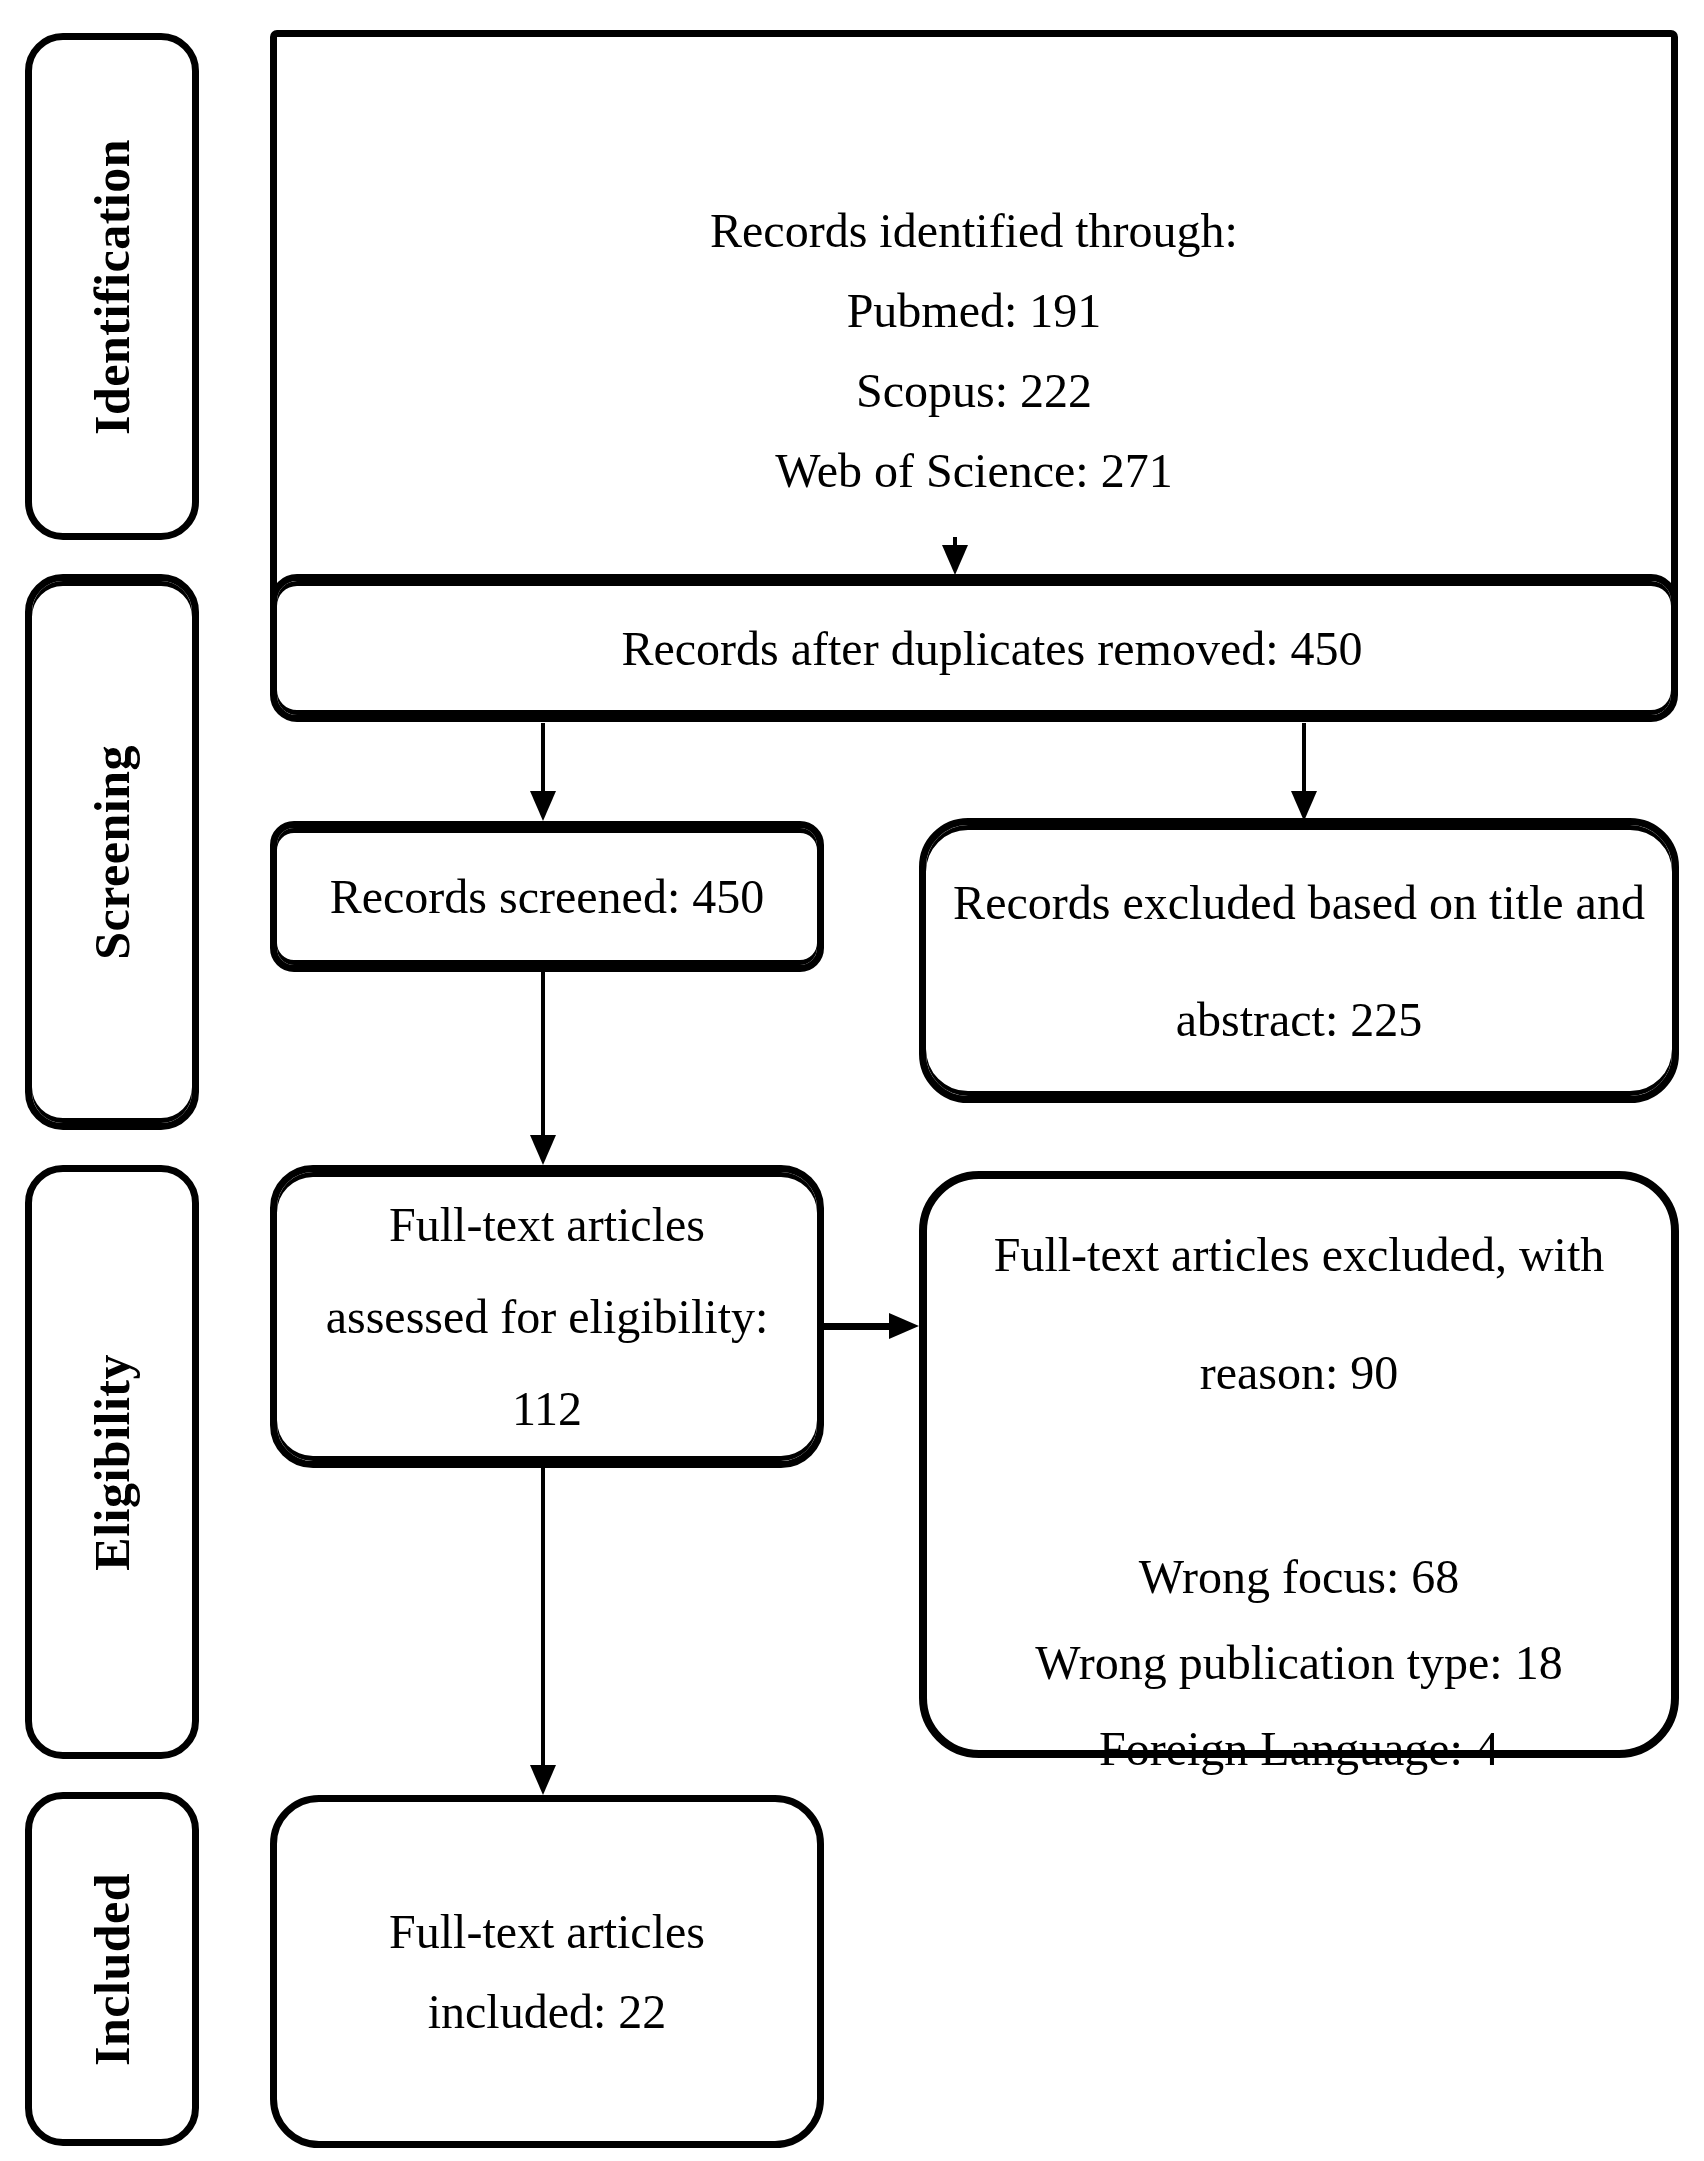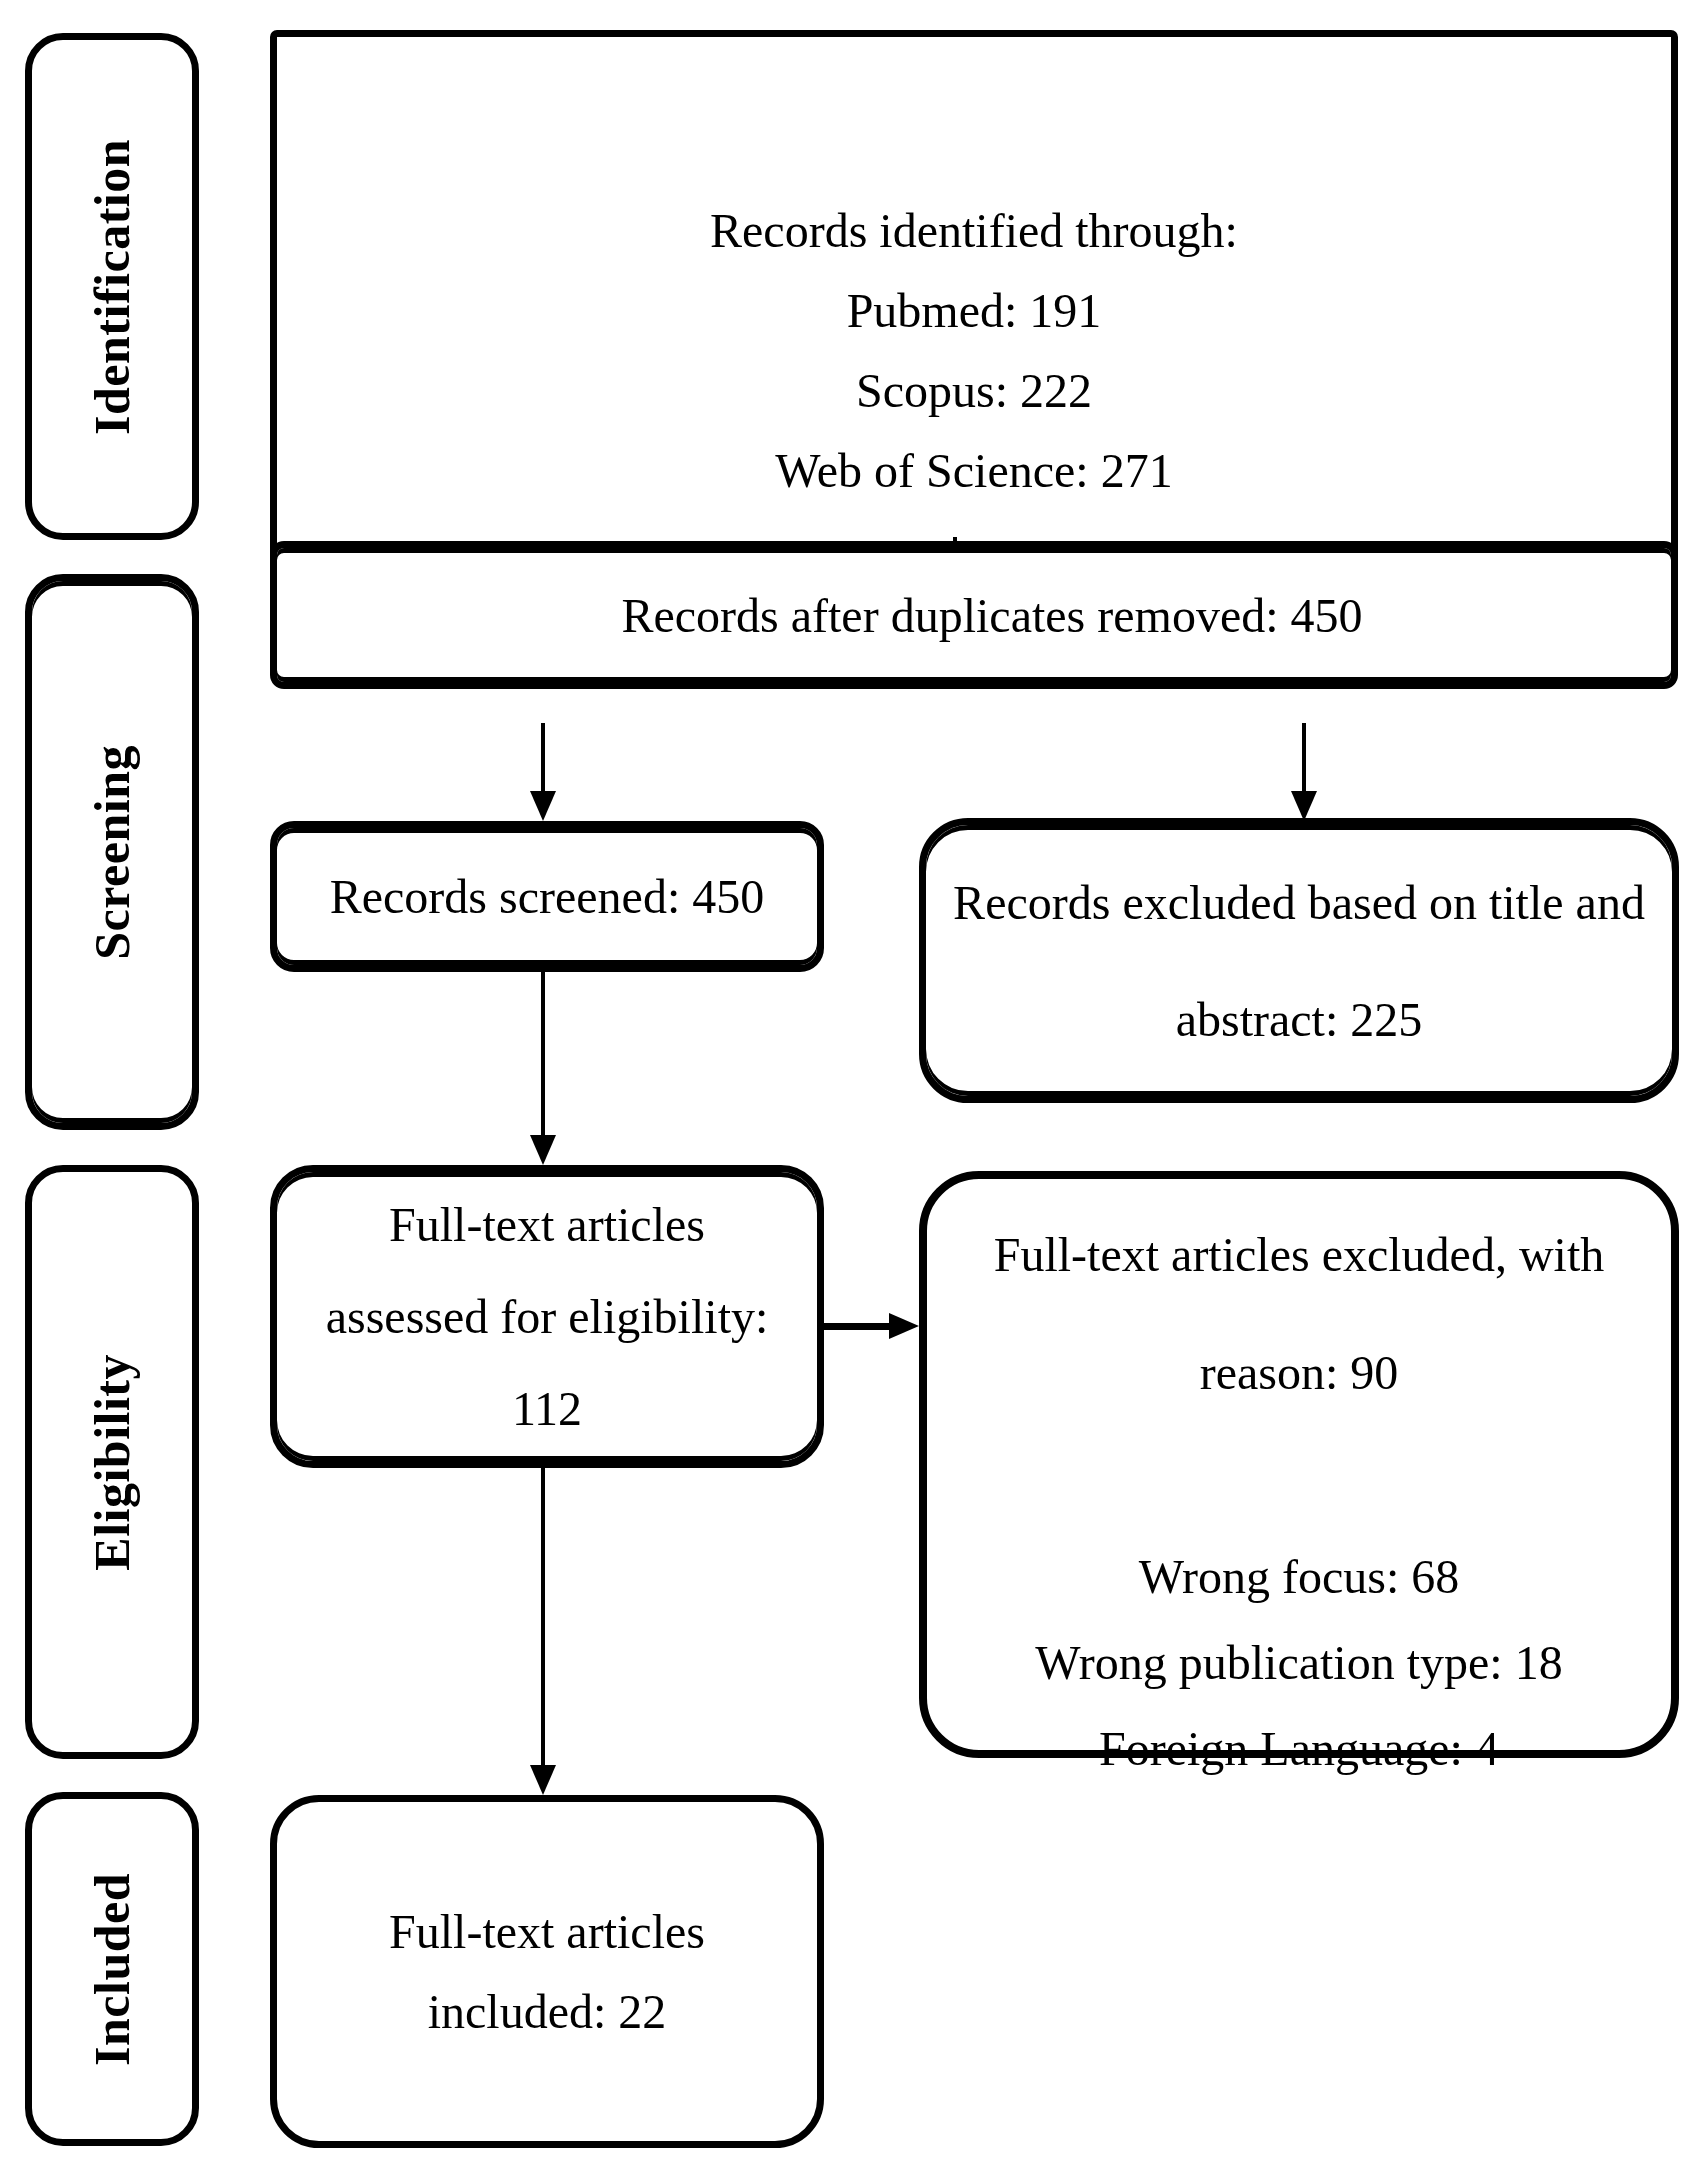--- a/index.html
+++ b/index.html
@@ -96,21 +96,21 @@
   <div class="box lh147" style="left:270px; top:30px; width:1408px; height:642px; border-width:7.6px; border-radius:7px;">
     <span class="line">Records identified through:</span>
     <span class="line">Pubmed: 191</span>
     <span class="line">Scopus: 222</span>
     <span class="line">Web of Science: 271</span>
   </div>
 
   <div class="vshaft" style="left:953px; top:537px; height:11px;"></div>
   <div class="head-down" style="left:942px; top:545px;"></div>
 
-  <div class="box chunky" style="left:270px; top:541px; width:1408px; height:148px; border-radius:14px;padding-left:36px;">
+  <div class="box chunky" style="left:270px; top:574px; width:1408px; height:148px; border-radius:27px;padding-left:36px;">
     <span class="line">Records after duplicates removed: 450</span>
   </div>
 
   <div class="vshaft" style="left:541px; top:723px; height:71px;"></div>
   <div class="head-down" style="left:530px; top:791px;"></div>
 
   <div class="vshaft" style="left:1302px; top:723px; height:71px;"></div>
   <div class="head-down" style="left:1291px; top:791px;"></div>
 
   <div class="box chunky" style="left:270px; top:821px; width:554px; height:151px; border-radius:24px;">

